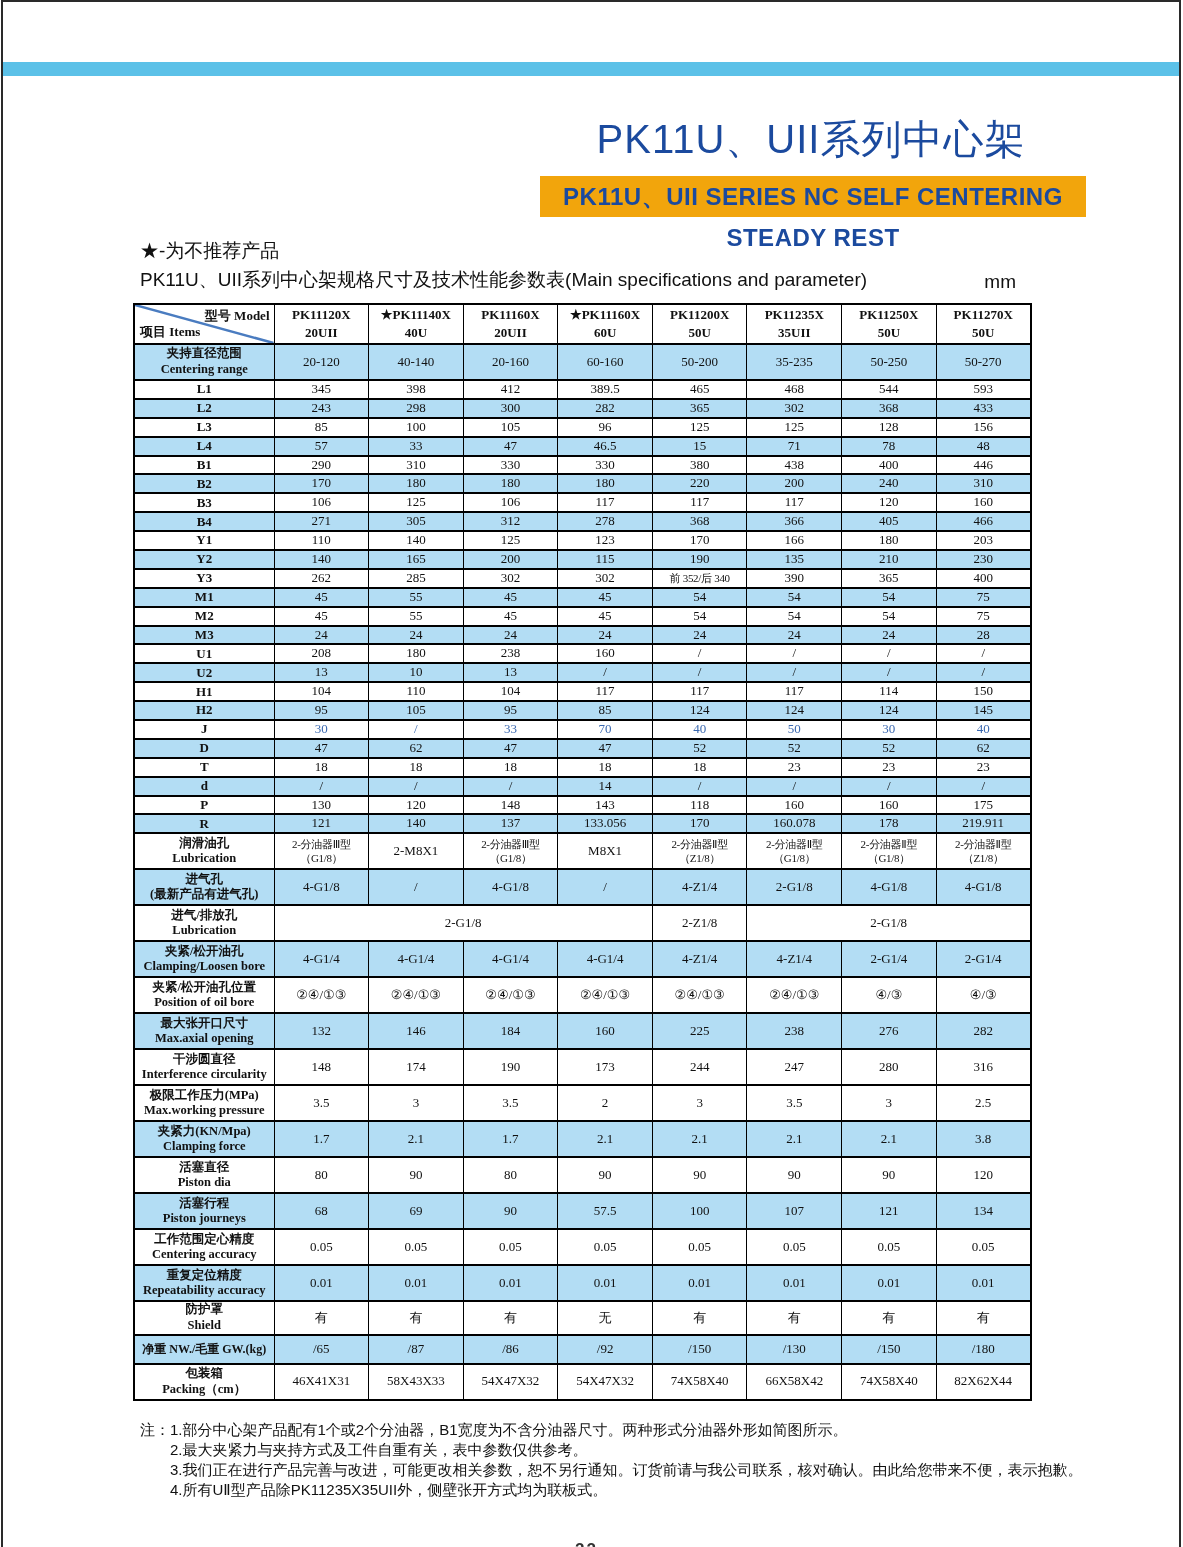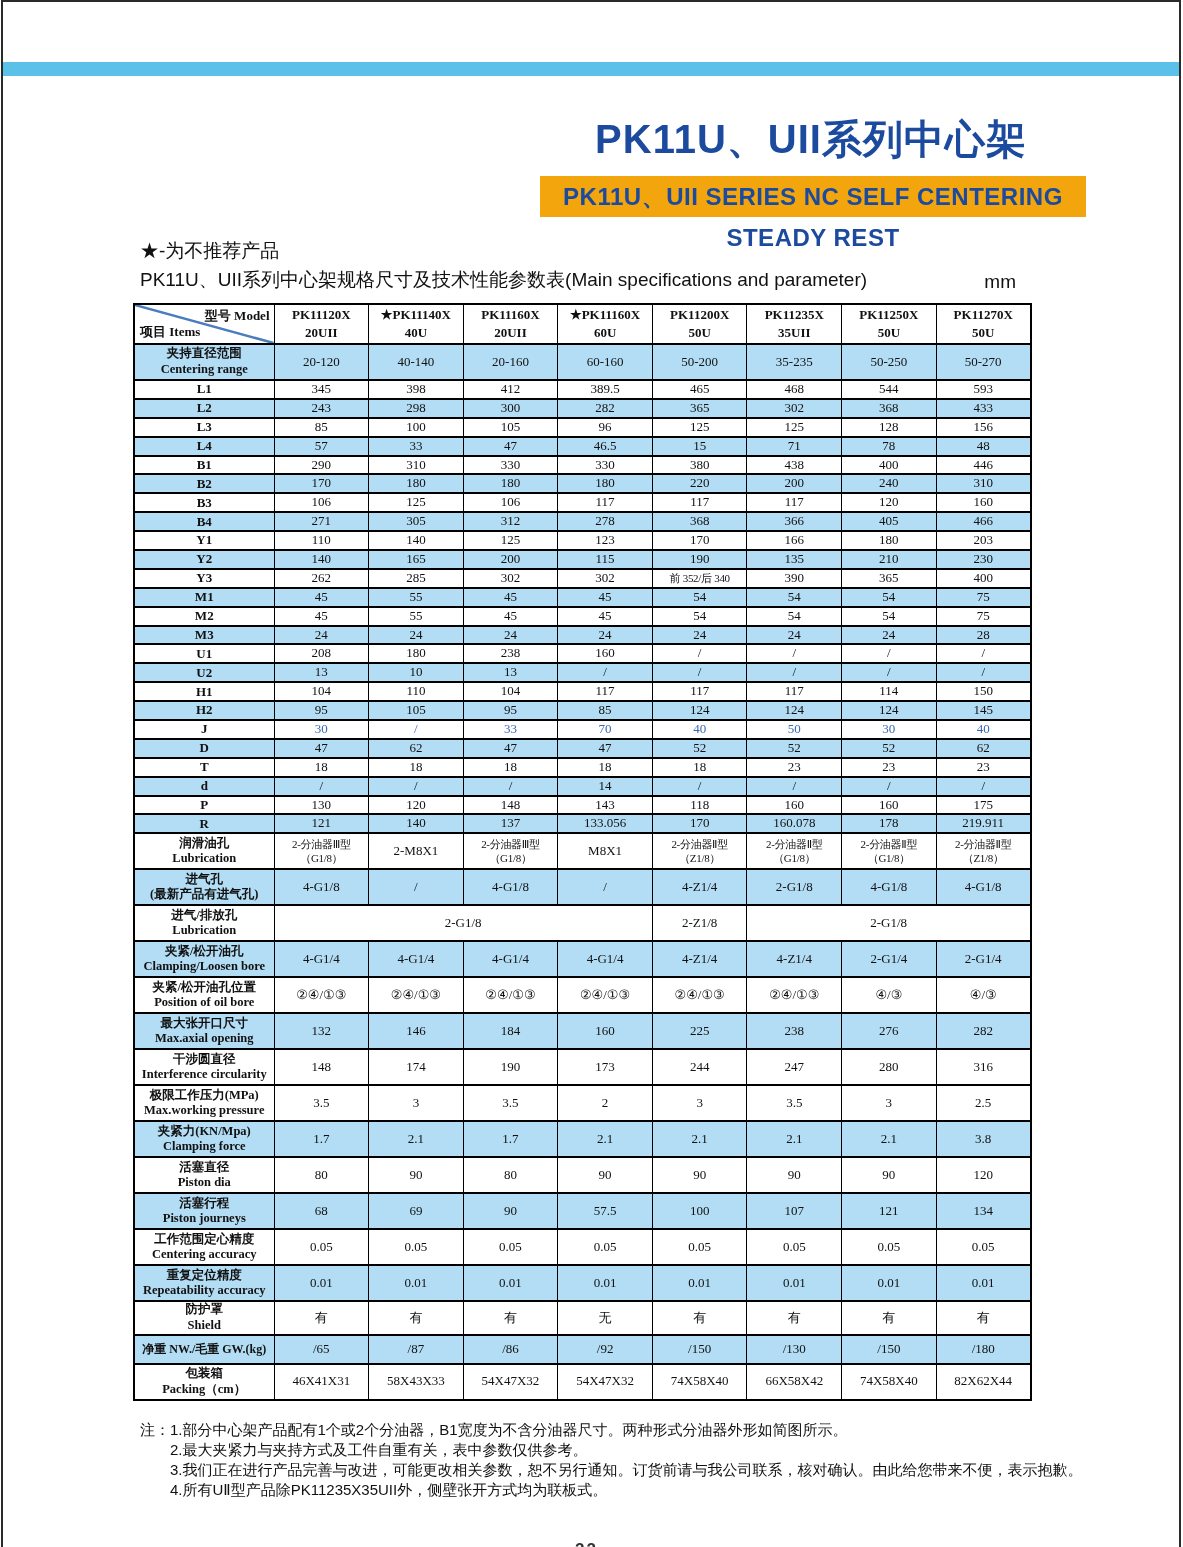--- a/index.html
+++ b/index.html
@@ -11,21 +11,21 @@
   .page-frame {
     position:absolute; left:1px; top:0; width:1180px; height:1547px;
     border-left:2px solid #2a2a2a; border-right:2px solid #2a2a2a; border-top:2px solid #2a2a2a;
   }
   .top-bar {
     position:absolute; left:3px; top:62px; width:1176px; height:14px;
     background:var(--bar_blue);
   }
   .title-block {
     position:absolute; left:535px; top:112px; width:552px; text-align:center;
-    font-size:40px; font-weight:bold; color:var(--brand_blue); letter-spacing:1px;
+    font-size:40px; font-weight:normal; color:var(--brand_blue); letter-spacing:1px;
     font-family:"Liberation Sans", sans-serif;
   }
   .banner {
     position:absolute; left:540px; top:176px; width:546px; height:41px;
     background:var(--banner_orange); color:var(--brand_blue);
     font-size:24px; font-weight:bold; text-align:center; line-height:41px;
     letter-spacing:0.5px;
   }
   .star-note {
     position:absolute; left:140px; top:238px; font-size:19px; font-weight:500; color:#111;

